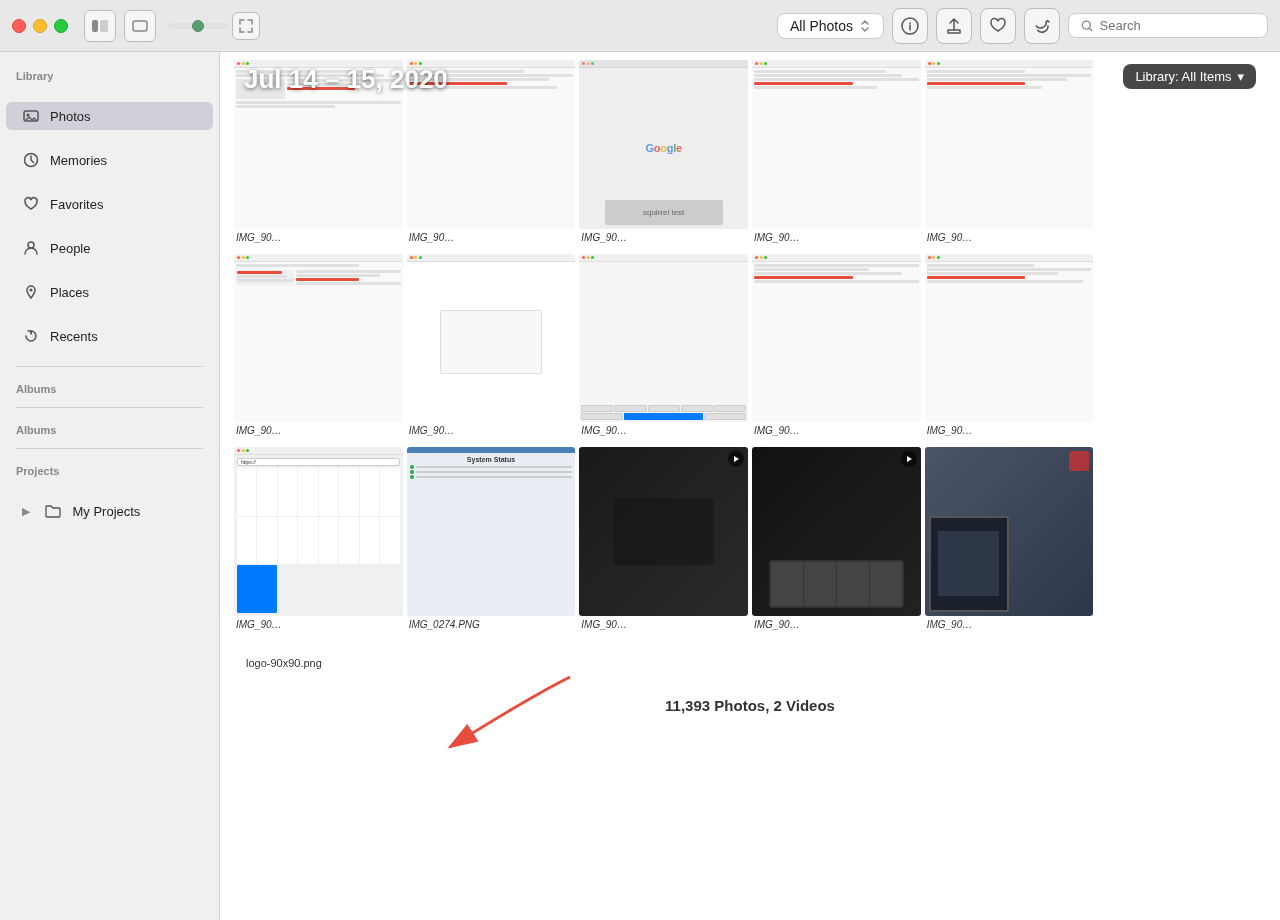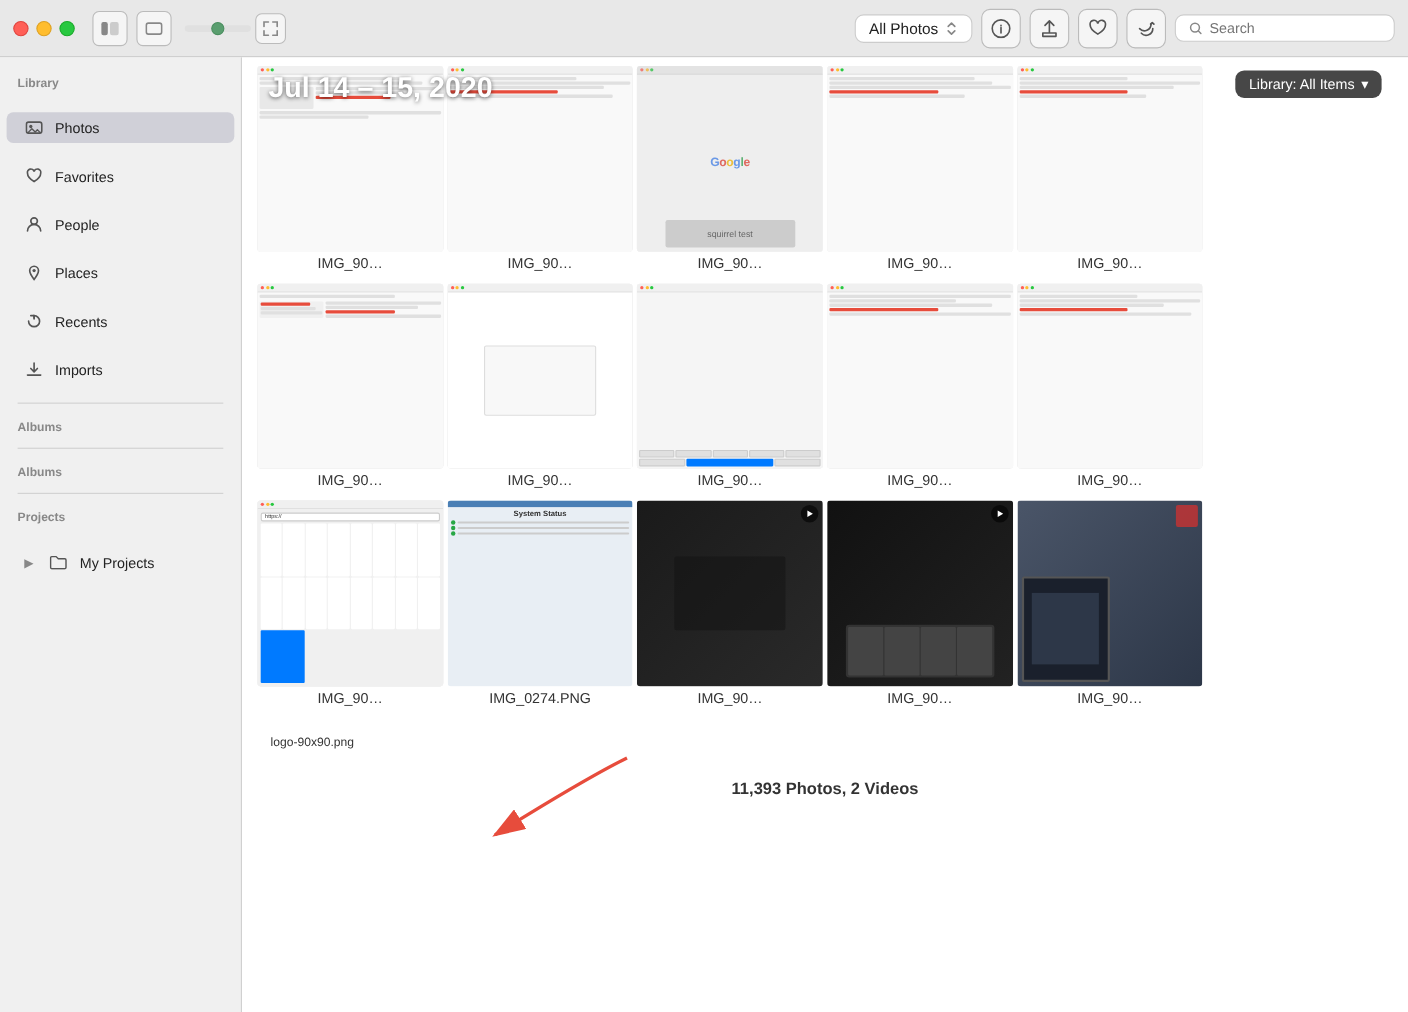--- a/index.html
+++ b/index.html
@@ -196,27 +196,27 @@
     }
     .photo-thumb {
       width: 100%;
       aspect-ratio: 1;
       border-radius: 3px;
       overflow: hidden;
       position: relative;
       background: #ddd;
     }
     .photo-label {
-      font-size: 13px;
+      font-size: 10px;
       color: #333;
       padding: 3px 2px;
-      text-align: center;
       overflow: hidden;
       text-overflow: ellipsis;
       white-space: nowrap;
+      font-style: italic;
     }
     .idb-item {
       display: flex;
       flex-direction: column;
       align-items: flex-start;
       cursor: pointer;
       width: 130px;
     }
     .idb-thumb {
       width: 130px;
@@ -417,20 +417,29 @@
       <div class="sidebar-item-icon">
         <svg width="16" height="16" viewBox="0 0 16 16" fill="none">
           <rect x="1" y="3" width="14" height="10" rx="2" stroke="#555" stroke-width="1.5" fill="none"></rect>
           <circle cx="5" cy="7" r="1.5" fill="#555"></circle>
           <path d="M2 13l4-4 3 3 2-2 3 3" stroke="#555" stroke-width="1.2" fill="none" stroke-linejoin="round"></path>
         </svg>
       </div>
       <span>Photos</span>
     </div>
 
+    <div class="sidebar-item">
+      <div class="sidebar-item-icon">
+        <svg width="16" height="16" viewBox="0 0 16 16" fill="none">
+          <circle cx="8" cy="8" r="6.5" stroke="#555" stroke-width="1.5" fill="none"></circle>
+          <path d="M8 4v4l2.5 2.5" stroke="#555" stroke-width="1.5" stroke-linecap="round"></path>
+        </svg>
+      </div>
+      <span>Memories</span>
+    </div>
 
     <div class="sidebar-item">
       <div class="sidebar-item-icon">
         <svg width="16" height="16" viewBox="0 0 16 16" fill="none">
           <path d="M8 13S2 9.5 2 5.5A3 3 0 018 4a3 3 0 016 1.5C14 9.5 8 13 8 13z" stroke="#555" stroke-width="1.5" fill="none"></path>
         </svg>
       </div>
       <span>Favorites</span>
     </div>
 
@@ -457,28 +466,20 @@
     <div class="sidebar-item">
       <div class="sidebar-item-icon">
         <svg width="16" height="16" viewBox="0 0 16 16" fill="none">
           <path d="M3 8a5 5 0 105-5V5" stroke="#555" stroke-width="1.5" stroke-linecap="round" fill="none"></path>
           <path d="M5 3L8 3 8 6" stroke="#555" stroke-width="1.5" stroke-linecap="round" stroke-linejoin="round" fill="none"></path>
         </svg>
       </div>
       <span>Recents</span>
     </div>
 
-    <div class="sidebar-item">
-      <div class="sidebar-item-icon">
-        <svg width="16" height="16" viewBox="0 0 16 16" fill="none">
-          <path d="M8 2v8M5 7l3 3 3-3M2 13h12" stroke="#555" stroke-width="1.5" stroke-linecap="round" stroke-linejoin="round"></path>
-        </svg>
-      </div>
-      <span>Imports</span>
-    </div>
 
 
     <div class="sidebar-section-divider"></div>
     <div class="sidebar-section-label">Albums</div>
 
     <div class="sidebar-section-divider"></div>
     <div class="sidebar-section-label">Albums</div>
 
     <div class="sidebar-section-divider"></div>
     <div class="sidebar-section-label">Projects</div>

